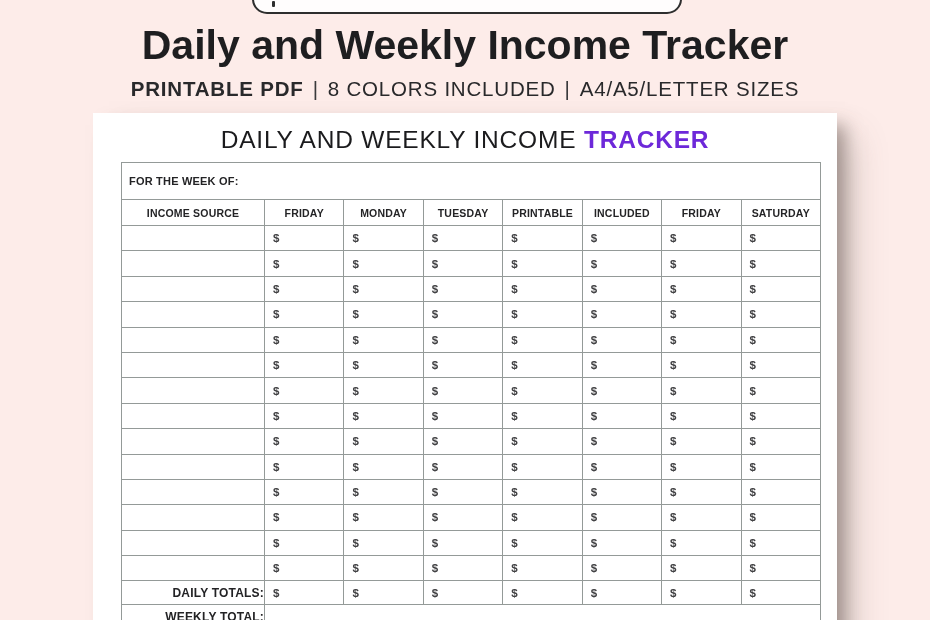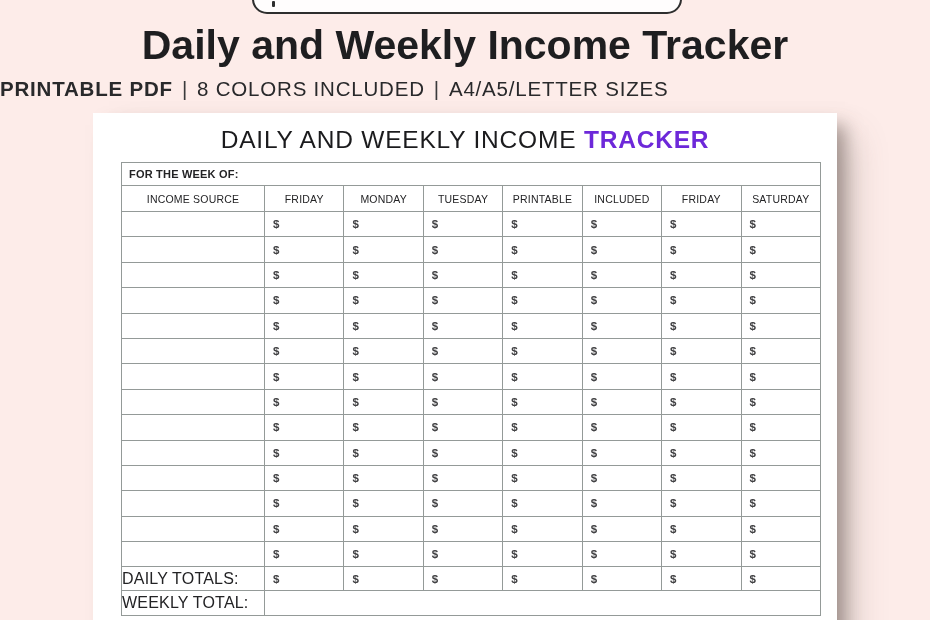--- a/index.html
+++ b/index.html
@@ -28,20 +28,21 @@
 
   
   .hero-title {
     position:absolute; top:22px; left:0; width:100%;
     text-align:center;
     font-size:41px; font-weight:700; letter-spacing:0px;
     color:#1e1e20;
   }
   .hero-subtitle {
     position:absolute; top:77px; left:0; width:100%;
+    text-align:center;
     font-size:20.5px; letter-spacing:0.8px;
     color:#29292b; font-weight:400;
     white-space:nowrap;
   }
   .hero-subtitle .bold { font-weight:700; }
   .hero-subtitle .sep { margin:0 9px; color:#3a3a3c; font-weight:400; }
 
   
   .sheet {
     position:absolute; left:93px; top:113px;
@@ -66,39 +67,39 @@
     width:700px;
     border-collapse:collapse;
     table-layout:fixed;
   }
   table.tracker col.src { width:143px; }
   table.tracker th, table.tracker td {
     border:1.3px solid #949a98;
     overflow:hidden;
   }
   tr.week-row td {
-    height:23px;
+    height:37px;
     font-size:11px; font-weight:700; letter-spacing:0.2px;
     text-align:left; padding-left:7px; color:#232325;margin-left:40px;
   }
   tr.head-row th {
     height:26px;
-    font-size:10.5px; font-weight:400; letter-spacing:0.2px;
+    font-size:10.5px; font-weight:700; letter-spacing:0.2px;
     text-align:center; color:#242426;
   }
   tr.data-row { height:25.4px; }
   td.dollar {
     font-size:11.5px; font-weight:700; color:#424244;
     text-align:left; padding-left:8px;
   }
   tr.totals-row { height:23.6px; }
   tr.weekly-row { height:25px;margin-top:32px; }
   td.row-label {
-    font-size:16px; font-weight:400; letter-spacing:0.2px;
-    text-align:left; color:#232325;
+    font-size:12px; font-weight:700; letter-spacing:0.2px;
+    text-align:right; color:#232325;
   }
 </style>
 </head>
 <body>
 
 <div class="top-pill">
   <div class="pill-mark"></div>
 </div>
 
 <div class="hero-title">Daily and Weekly Income Tracker</div>

